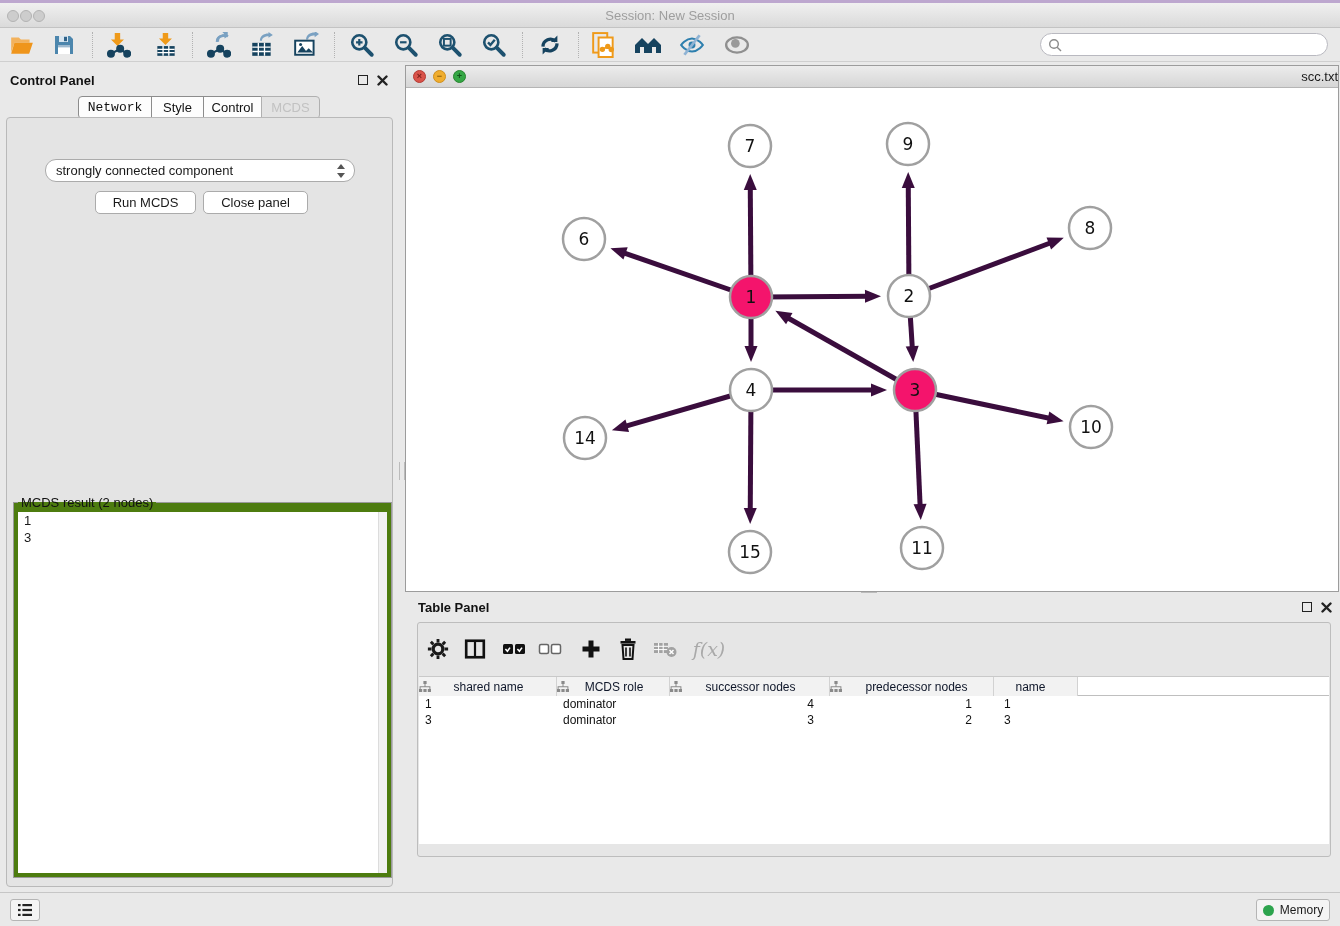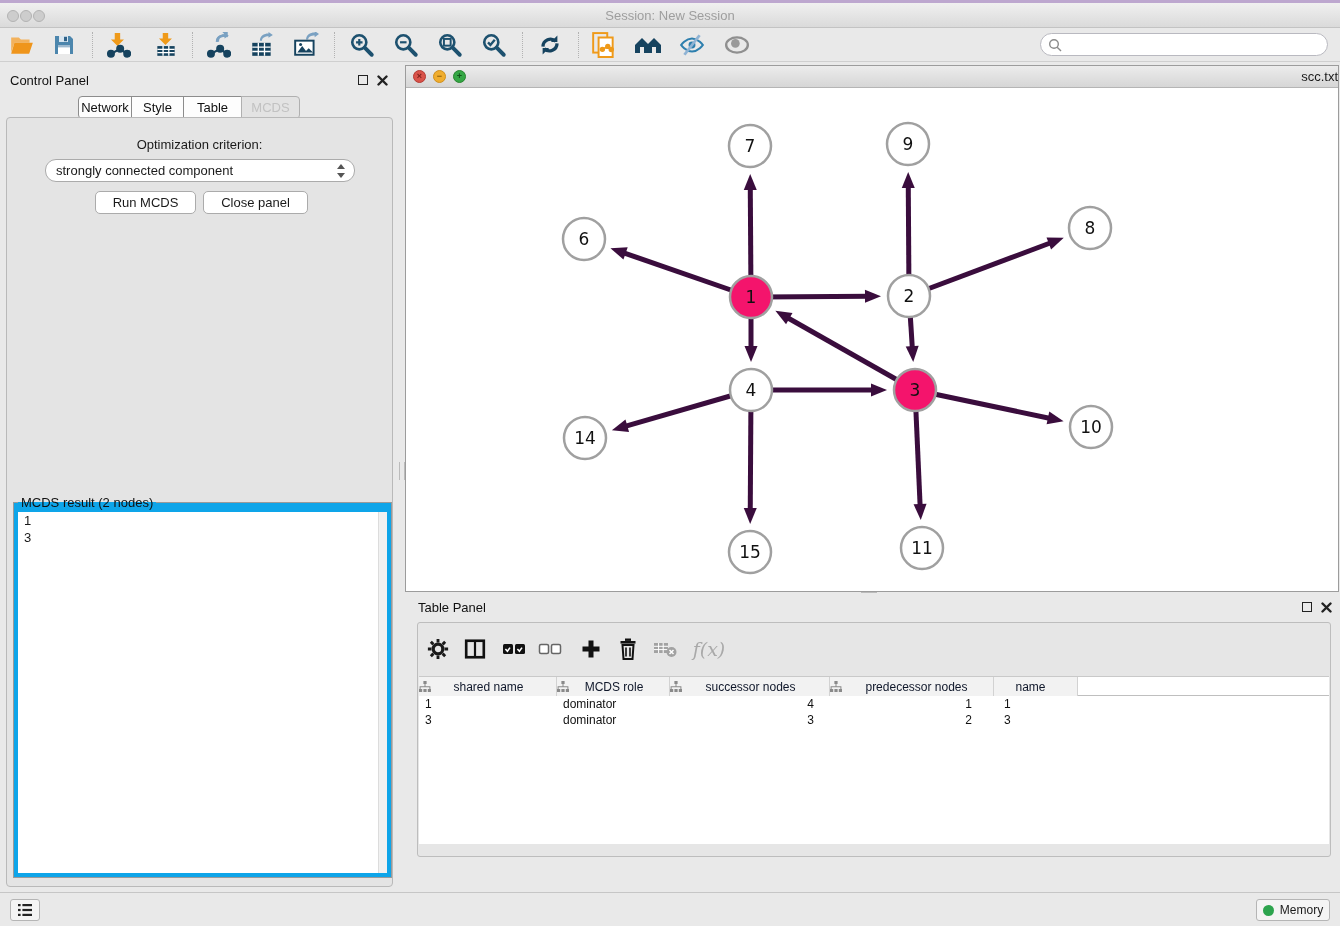--- a/index.html
+++ b/index.html
@@ -23,21 +23,21 @@
   .tb-btn { position:absolute; top:3px; width:28px; height:28px;
     display:flex; align-items:center; justify-content:center; cursor:default; }
   .tb-sep { position:absolute; top:4px; width:0; height:26px; border-left:1px dotted #b2b2b2; }
   .searchbox { position:absolute; right:12px; top:5px; width:288px; height:23px;
     background:#fff; border:1px solid #b9b9c0; border-radius:12px;
     display:flex; align-items:center; padding-left:7px; }
   .searchbox input { border:none; outline:none; flex:1; font-size:12px; height:18px;
     font-family:"Liberation Sans",sans-serif; background:transparent; }
   
   .cpanel { position:absolute; left:0; top:62px; width:399px; height:830px; background:#e9e9e9; }
-  .panel-title { position:absolute; left:10px; top:11px; font-size:13px; color:#111; }
+  .panel-title { position:absolute; left:10px; top:11px; font-size:13px; color:#111;font-weight:bold; }
   .float-ico { position:absolute; width:10px; height:10px; border:1.6px solid #222; background:transparent; }
   .close-ico { position:absolute; width:11px; height:11px; }
   .seg-tabs { position:absolute; display:flex; }
   .seg { height:23px; border:1px solid #8c8c8c; background:#fdfdfd; color:#111;
     font-size:13px; display:flex; align-items:center; justify-content:center;
     margin-left:-1px; cursor:default; }
   .seg:first-child { border-radius:4px 0 0 4px; margin-left:0; }
   .seg:last-child { border-radius:0 4px 4px 0; }
   .seg.seg-active { background:#e3e3e3; color:#c2c2c2; border-color:#b0b0b0; }
   .cp-content { position:absolute; left:6px; top:55px; width:387px; height:770px;
@@ -48,21 +48,21 @@
     display:flex; align-items:center; padding:0 26px 0 10px; font-size:13px; }
   .dd-chevrons { position:absolute; right:7px; top:3px; width:12px; height:16px; }
   .dd-chevrons .up { position:absolute; left:2px; top:1px; width:0; height:0;
     border-left:4px solid transparent; border-right:4px solid transparent; border-bottom:5px solid #555; }
   .dd-chevrons .down { position:absolute; left:2px; bottom:1px; width:0; height:0;
     border-left:4px solid transparent; border-right:4px solid transparent; border-top:5px solid #555; }
   .cp-btn { position:absolute; top:73px; height:23px; background:#fff; border:1px solid #ababab;
     border-radius:5px; font-size:13px; font-family:"Liberation Sans",sans-serif;
     display:flex; align-items:center; justify-content:center; cursor:default; }
   .result-fieldset { position:absolute; left:6px; top:377px; width:379px; height:383px;
-    border:1px solid #9a9a9a; background:#0ea5e9; }
+    border:1px solid #9a9a9a; background:#4d7c0f; }
   .result-fieldset legend { font-size:13px; padding:0 3px; margin-left:4px; color:#111; }
   .result-box { position:absolute; left:4px; right:4px; top:2px; bottom:4px; background:#fff; }
   .result-scroll { position:absolute; right:0; top:0; bottom:0; width:9px;
     background:#f1f1f1; border-left:1px solid #dcdcdc; }
   .result-line { font-size:13px; line-height:17px; padding-left:6px; }
   .vsplit-grip { position:absolute; left:399px; top:462px; width:6px; height:18px;
     border-left:1px solid #bbb; border-right:1px solid #bbb; }
   
   .netwin { position:absolute; left:405px; top:65px; width:934px; height:527px;
     border:1px solid #9c9c9c; background:#fff; }
@@ -269,28 +269,27 @@
   </div>
 </div>
 
 <div class="cpanel">
   <div class="panel-title">Control Panel</div>
   <div class="float-ico" style="left:358px; top:13px"></div>
   <svg class="close-ico" style="left:377px; top:13px" viewBox="0 0 11 11">
       <path d="M1.5 1.5 9.5 9.5M9.5 1.5 1.5 9.5" stroke="#222" stroke-width="2.4" stroke-linecap="round"></path>
     </svg>
   <div class="seg-tabs" style="left:78px; top:34px" id="cp-tabs">
-      <div class="seg" style="width: 54px;">Network</div>
+      <div class="seg" style="width: 74px; font-family: Liberation Mono, monospace;">Network</div>
       <div class="seg" style="width: 53px;">Style</div>
-      <div class="seg" style="width: 59px;">Table</div>
+      <div class="seg" style="width: 59px;">Control</div>
       <div class="seg seg-active" style="width: 59px;">MCDS</div>
     </div>
 
   <div class="cp-content">
-    <div class="opt-label">Optimization criterion:</div>
     <div class="dropdown">
       <span>strongly connected component</span>
       <span class="dd-chevrons">
           <span class="up"></span>
           <span class="down"></span>
         </span>
     </div>
     <div class="cp-btn" style="left:88px; width:101px">Run MCDS</div>
     <div class="cp-btn" style="left:196px; width:105px">Close panel</div>
 

